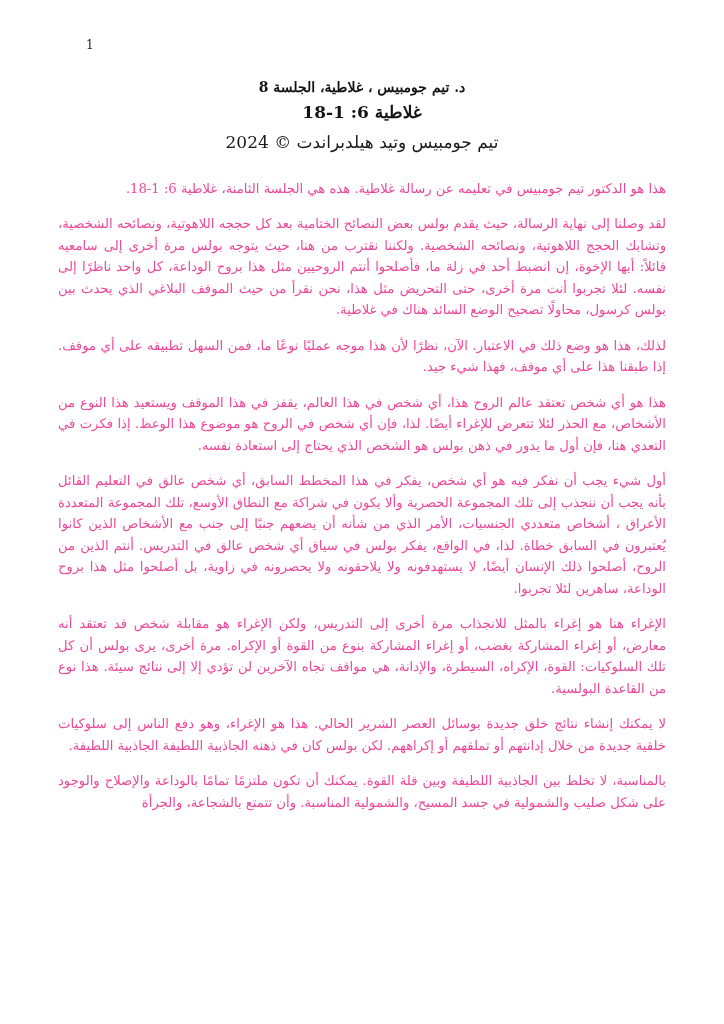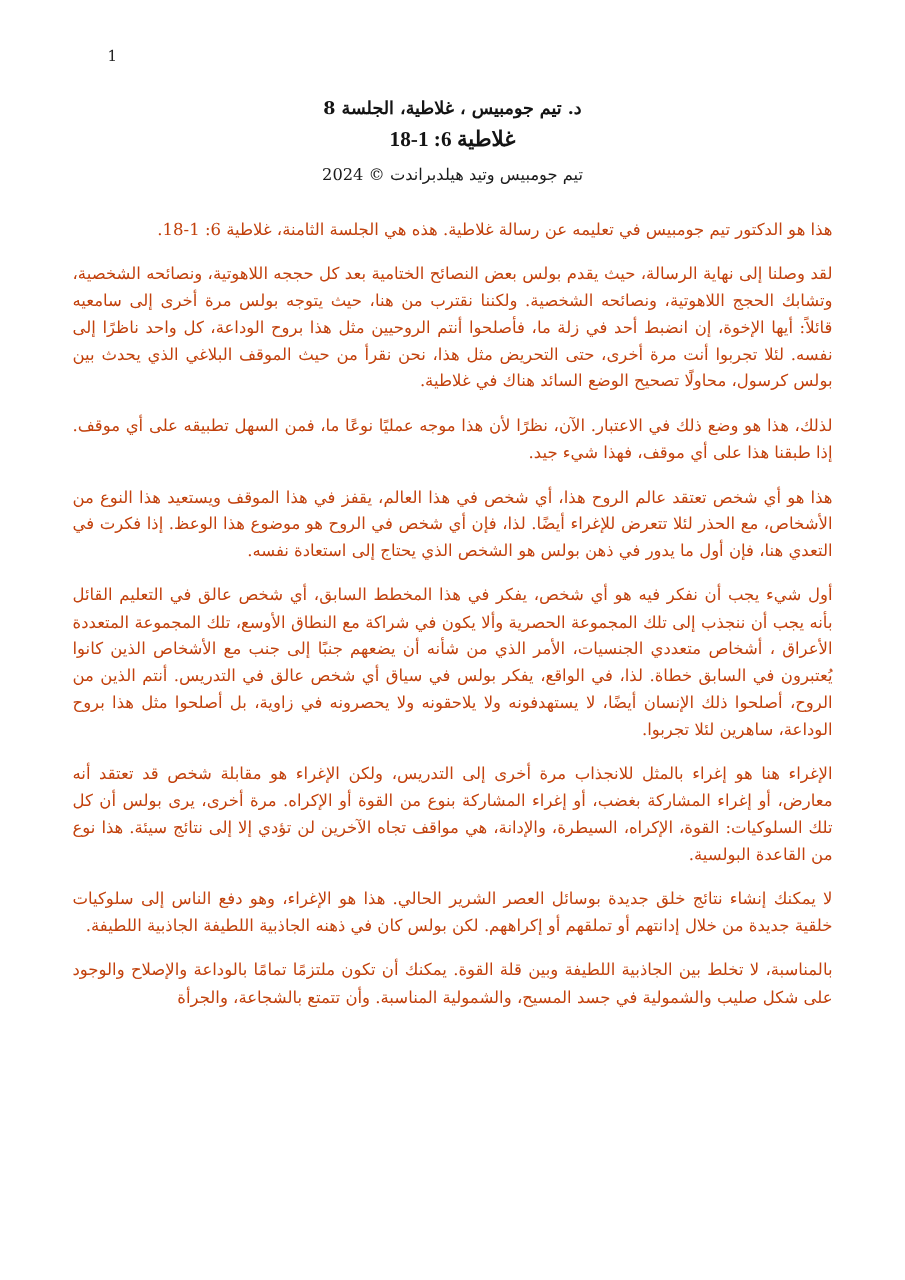--- a/index.html
+++ b/index.html
@@ -35,39 +35,38 @@
     font-size: 14px;
     font-weight: bold;
     line-height: 1.35;
     margin: 0;
   }
   .doc-title-2 {
     font-size: 17px;
     font-weight: bold;
     line-height: 1.3;
     margin: 4px 0 0 0;
-    font-family: Liberation Serif, serif;
   }
   .doc-copyright {
-    font-size: 13px;
+    font-size: 17px;
     margin-top: 9px;
     letter-spacing: 0.5px;
     color: #1a1a1a;
   }
   .doc-body {
     margin-top: 26px;
     direction: rtl;
   }
   .para {
     font-size: 13.2px;
     line-height: 21.5px;
     text-align: justify;
     text-justify: inter-word;
     margin: 0 0 14px 0;
-    color: #c2410c;
+    color: #ec4899;
   }
 </style>
 </head>
 <body>
 
 <div class="page">
 
   <span class="page-number">1</span>
 
   <div class="doc-header">

